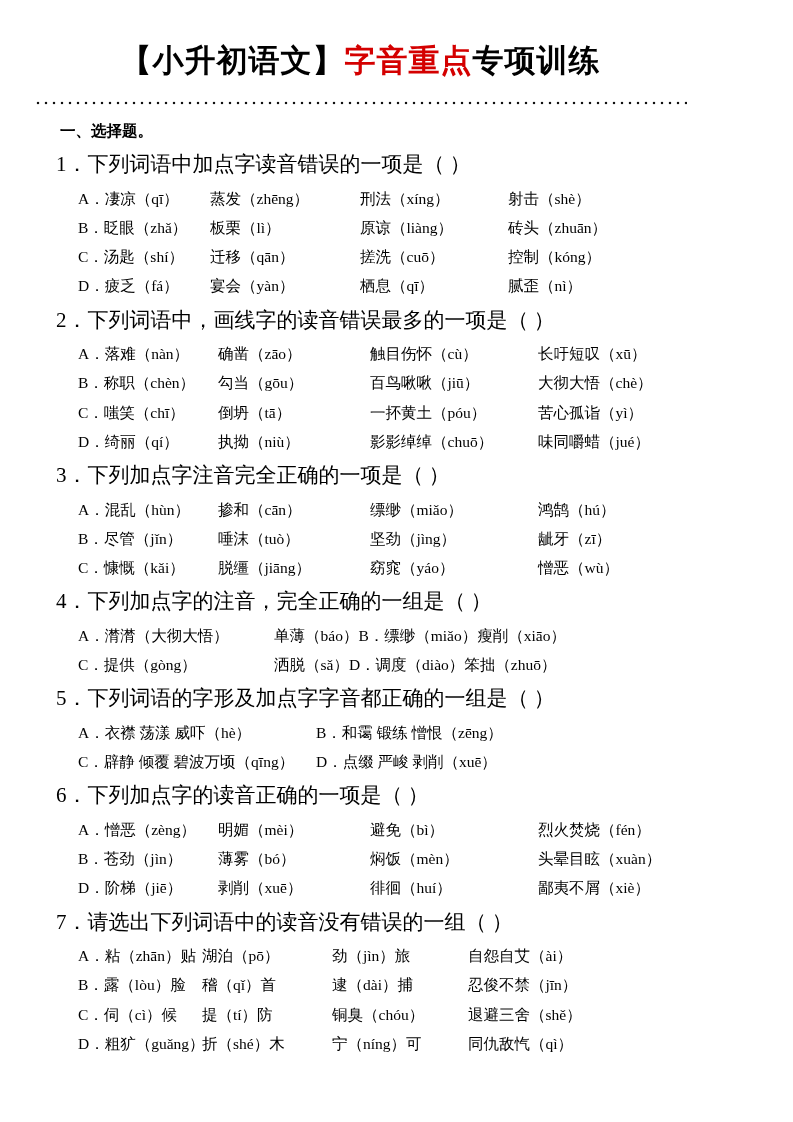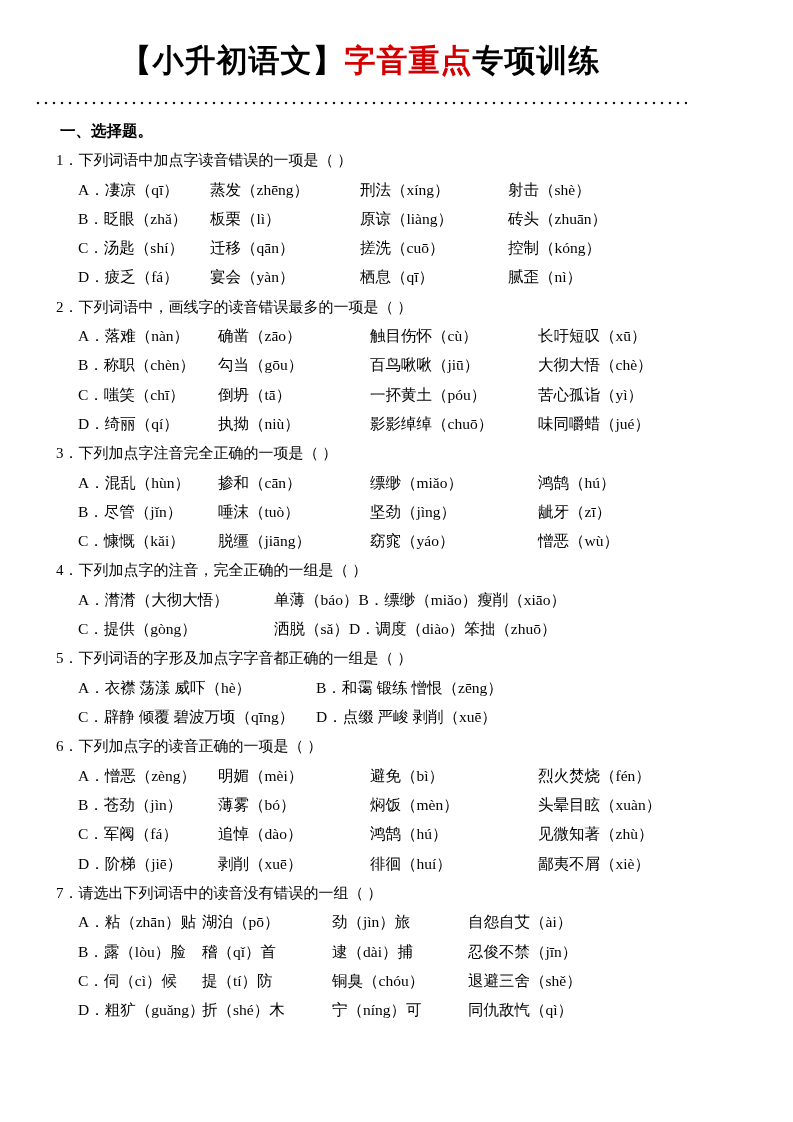--- a/index.html
+++ b/index.html
@@ -49,21 +49,21 @@
   .section-head {
     font-family: "Liberation Sans", "DejaVu Sans", sans-serif;
     font-weight: bold;
     font-size: 15.5px;
     margin: 16px 0 4px 26px;
   }
   .q {
     margin-top: 7px;
   }
   .q-stem {
-    font-size: 15px;
+    font-size: 21px;
     margin-left: 22px;
     line-height: 1.5;
     white-space: nowrap;
   }
   .opt-row {
     font-size: 15.5px;
     margin-left: 44px;
     margin-top: 6px;
     line-height: 1.5;
     white-space: nowrap;
@@ -176,23 +176,20 @@
 
   <div class="q">
     <div class="q-stem">6．下列加点字的读音正确的一项是（    ）</div>
     <div class="opt-row colsA">
       <span class="opt"><span class="lbl">A．</span><span>憎恶（zèng）</span></span><span class="opt"><span>明媚（mèi）</span></span><span class="opt"><span>避免（bì）</span></span><span class="opt"><span>烈火焚烧（fén）</span></span>
     </div>
     <div class="opt-row colsA">
       <span class="opt"><span class="lbl">B．</span><span>苍劲（jìn）</span></span><span class="opt"><span>薄雾（bó）</span></span><span class="opt"><span>焖饭（mèn）</span></span><span class="opt"><span>头晕目眩（xuàn）</span></span>
     </div>
     <div class="opt-row colsA">
-      <span class="opt"><span class="lbl">C．</span><span>军阀（fá）</span></span><span class="opt"><span>追悼（dào）</span></span><span class="opt"><span>鸿鹄（hú）</span></span><span class="opt"><span>见微知著（zhù）</span></span>
-    </div>
-    <div class="opt-row colsA">
       <span class="opt"><span class="lbl">D．</span><span>阶梯（jiē）</span></span><span class="opt"><span>剥削（xuē）</span></span><span class="opt"><span>徘徊（huí）</span></span><span class="opt"><span>鄙夷不屑（xiè）</span></span>
     </div>
   </div>
 
   <div class="q">
     <div class="q-stem">7．请选出下列词语中的读音没有错误的一组（    ）</div>
     <div class="opt-row cols7">
       <span class="opt"><span class="lbl">A．</span><span>粘（zhān）贴</span></span><span class="opt"><span>湖泊（pō）</span></span><span class="opt"><span>劲（jìn）旅</span></span><span class="opt"><span>自怨自艾（ài）</span></span>
     </div>
     <div class="opt-row cols7">

